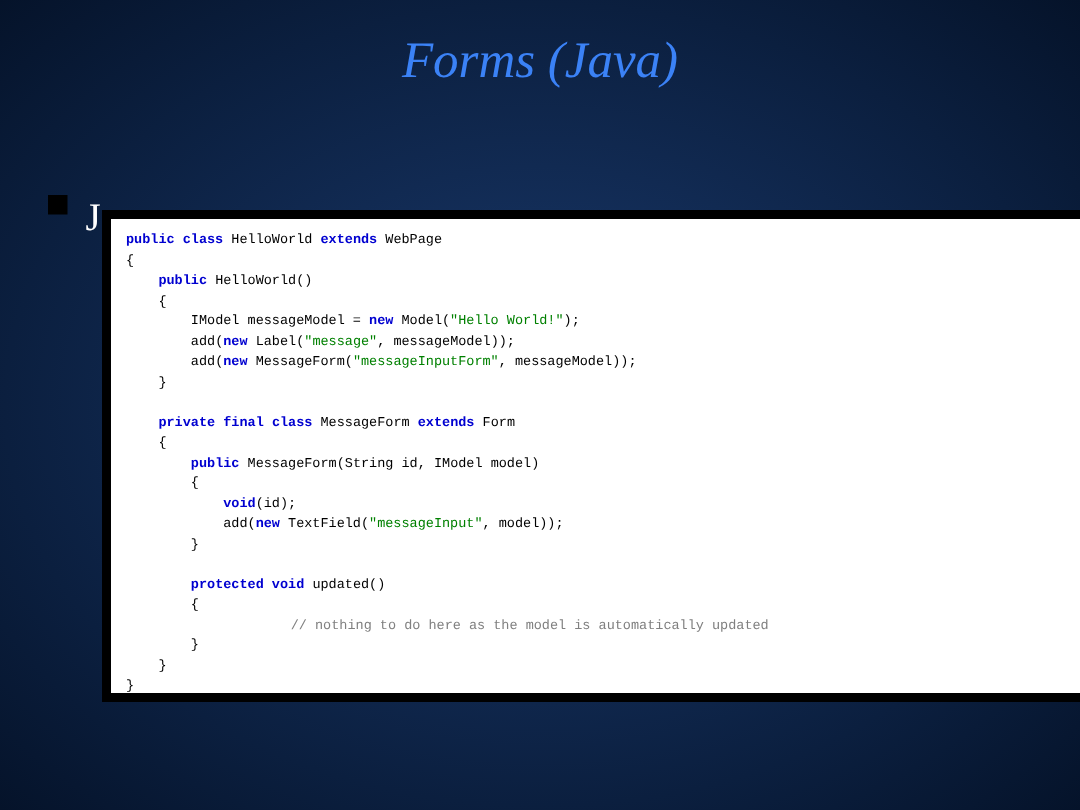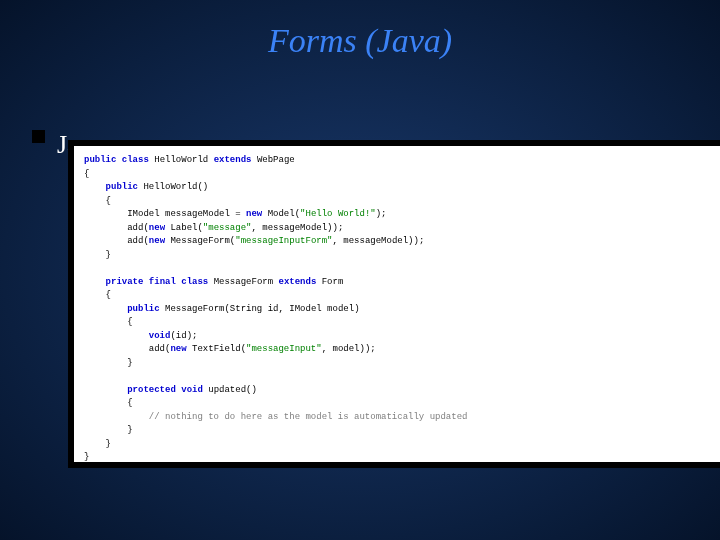--- a/index.html
+++ b/index.html
@@ -55,21 +55,21 @@
     padding: 8px 10px;
     font-family: "Courier New", monospace;
     font-size: 9px;
     line-height: 1.5;
     color: #000000;
     white-space: pre;
     overflow: hidden;
   }
   .kw { color: #0000d0; font-weight: bold; }
   .str { color: #008000; }
-  .cmt { color: #808080; }
+  .cmt { color: #808080; margin-left: 45px; }
 </style>
 </head>
 <body>
 
 <div class="slide-title">Forms (Java)</div>
 
 <div class="bullet-row">
   <div class="bullet-square"></div>
   <div class="bullet-text">Java</div>
 </div>

